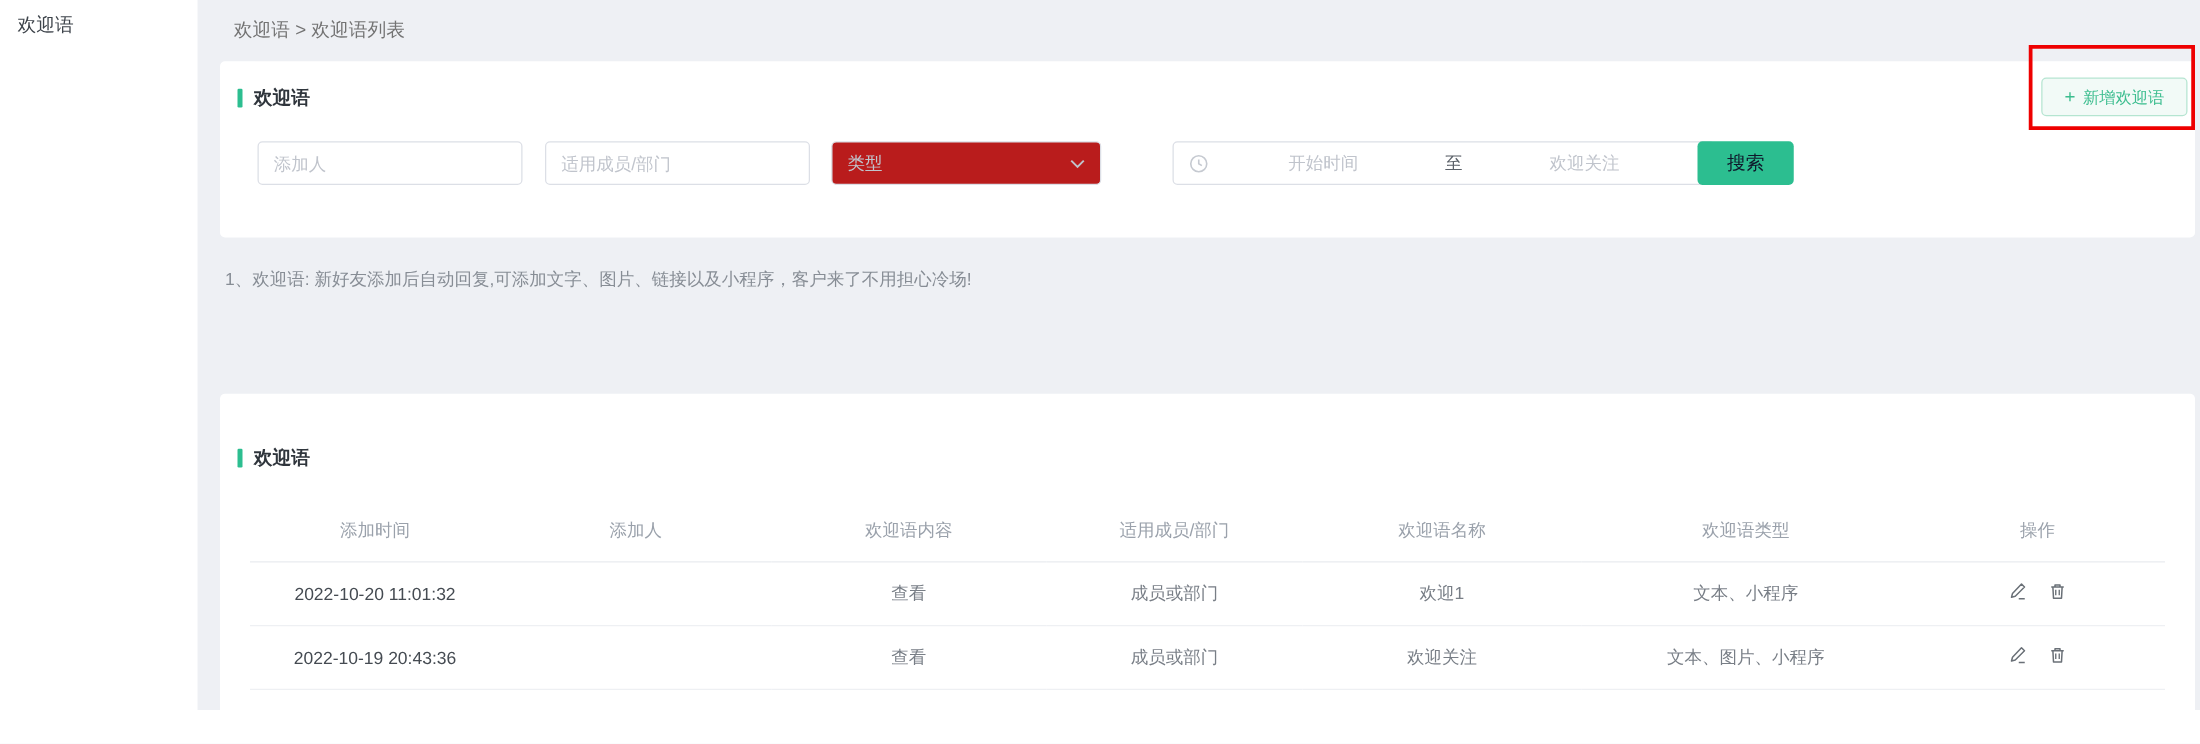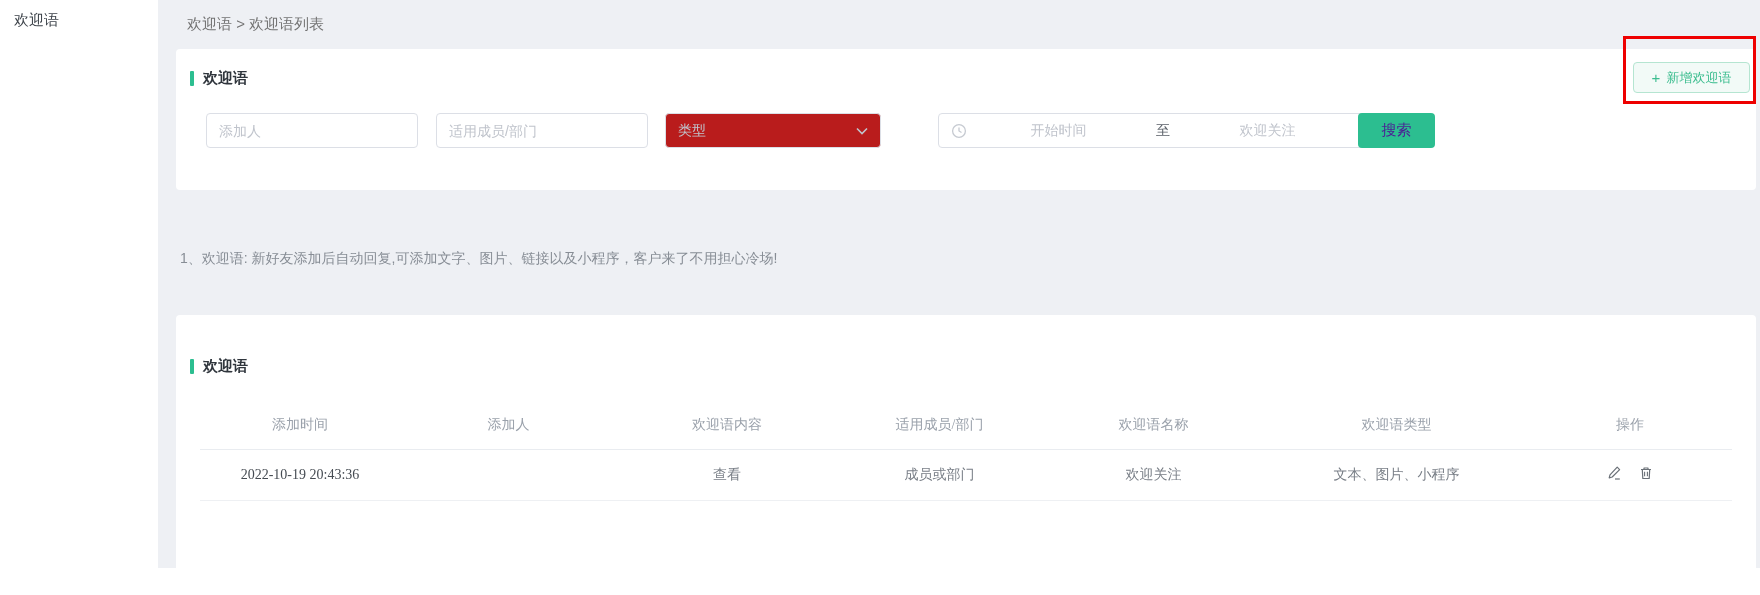--- a/index.html
+++ b/index.html
@@ -41,27 +41,27 @@
   .f-select { position:absolute; left:489px; width:216px; height:35px; border:1px solid #dcdfe6;
               border-radius:4px; background:#b91c1c; display:flex; align-items:center;
               padding:0 12px; cursor:pointer; }
   .f-select .ph { font-size:14px; color:#c0c4cc; flex:1; }
   .f-daterange { position:absolute; left:730px; width:434px; height:35px; border:1px solid #dcdfe6;
                  border-radius:4px; background:#fff; display:flex; align-items:center;
                  padding:0 12px; cursor:pointer;margin-left:32px; }
   .f-daterange .ph { font-size:14px; color:#c0c4cc; flex:1; text-align:center; }
   .f-daterange .sep { font-size:14px; color:#5a6068; padding:0 6px; }
   .search-btn { position:absolute; left:1182px; top:0; width:77px; height:35px; background:#2cbe90;
-                border:none; border-radius:4px; color:#4c1d95; font-size:15px; cursor:pointer;
+                border:none; border-radius:4px; color:#0f172a; font-size:15px; cursor:pointer;
                 font-family:Liberation Mono, monospace; }
 
   .notes { position:absolute; left:180px; top:213px; }
-  .note-line { font-size:14px; color:#878d95; height:38px; line-height:20px;margin-top:35px; }
-
-  .list-table { position:absolute; left:24px; top:86px; width:1532px; border-collapse:collapse; table-layout:fixed;font-family:Liberation Serif, serif; }
+  .note-line { font-size:14px; color:#878d95; height:38px; line-height:20px; }
+
+  .list-table { position:absolute; left:24px; top:86px; width:1532px; border-collapse:collapse; table-layout:fixed; }
   .list-table th { font-size:14px; font-weight:400; color:#9aa1ab; height:48px;
                    border-bottom:1px solid #e9ecf0; text-align:center; }
   .list-table td { font-size:14px; color:#787e86; height:51px; border-bottom:1px solid #eef0f3; text-align:center; }
   .list-table td.time { color:#454b52; }
   .op-cell { display:inline-flex; align-items:center; gap:16px; }
   .op-icon { width:16px; height:16px; cursor:pointer; color:#6a7077; }
   .view-link { cursor:pointer; }
 
   .fab { position:absolute; left:1711px; top:585px; width:42px; height:42px; border-radius:50%;
          background:#2cbe90; cursor:pointer; }
@@ -143,20 +143,41 @@
           <th>添加人</th>
           <th>欢迎语内容</th>
           <th>适用成员/部门</th>
           <th>欢迎语名称</th>
           <th>欢迎语类型</th>
           <th>操作</th>
         </tr>
       </thead>
       <tbody>
         <tr>
+          <td class="time">2022-10-20 11:01:32</td>
+          <td></td>
+          <td class="view-link">查看</td>
+          <td>成员或部门</td>
+          <td>欢迎1</td>
+          <td>文本、小程序</td>
+          <td>
+            <span class="op-cell">
+              <svg class="op-icon" viewBox="0 0 16 16">
+                <path d="M11.2 2.2 L13.6 4.6 L6.2 12 L3.2 12.8 L4 9.8 Z" fill="none" stroke="currentColor" stroke-width="1.2" stroke-linejoin="round"></path>
+                <line x1="9" y1="14" x2="13.8" y2="14" stroke="currentColor" stroke-width="1.2"></line>
+              </svg>
+              <svg class="op-icon" viewBox="0 0 16 16">
+                <path d="M3 4.5 h10 M6 4.5 V3 h4 v1.5 M4.3 4.5 l.5 9 h6.4 l.5-9" fill="none" stroke="currentColor" stroke-width="1.2" stroke-linejoin="round"></path>
+                <line x1="6.6" y1="6.8" x2="6.6" y2="11.2" stroke="currentColor" stroke-width="1.1"></line>
+                <line x1="9.4" y1="6.8" x2="9.4" y2="11.2" stroke="currentColor" stroke-width="1.1"></line>
+              </svg>
+            </span>
+          </td>
+        </tr>
+        <tr>
           <td class="time">2022-10-19 20:43:36</td>
           <td></td>
           <td class="view-link">查看</td>
           <td>成员或部门</td>
           <td>欢迎关注</td>
           <td>文本、图片、小程序</td>
           <td>
             <span class="op-cell">
               <svg class="op-icon" viewBox="0 0 16 16">
                 <path d="M11.2 2.2 L13.6 4.6 L6.2 12 L3.2 12.8 L4 9.8 Z" fill="none" stroke="currentColor" stroke-width="1.2" stroke-linejoin="round"></path>

